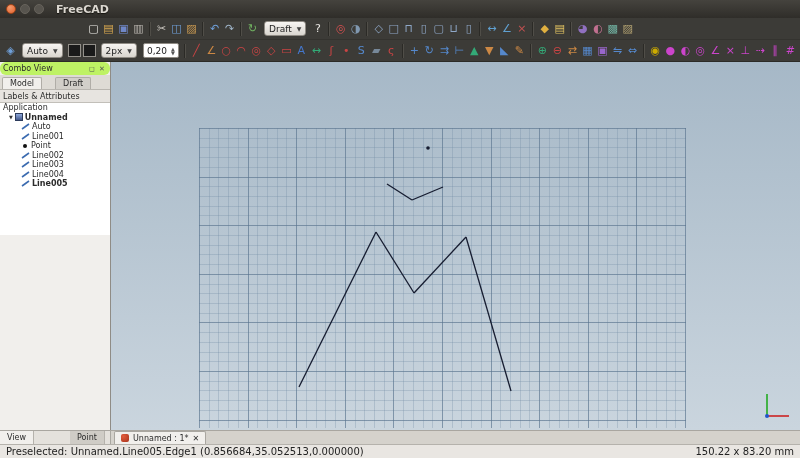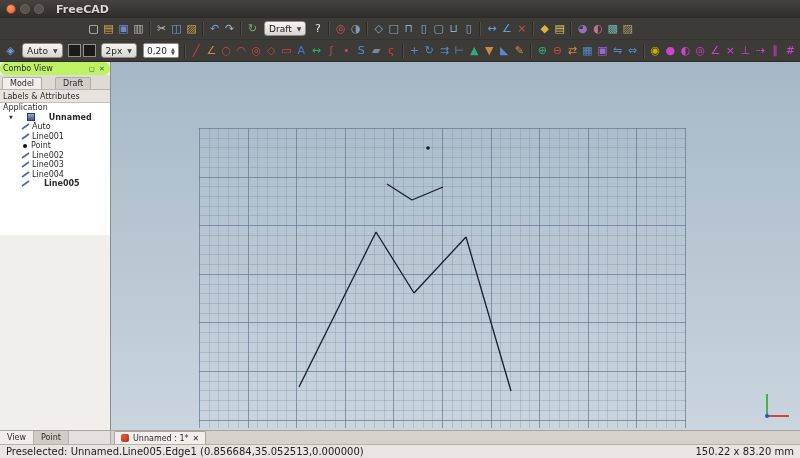--- a/index.html
+++ b/index.html
@@ -42,21 +42,21 @@
   .cv-title { flex:1; }
   .cv-btn { width:10px; text-align:center; color:#555; font-size:7px; }
   .cv-tabs { height:15px; display:flex; align-items:flex-end; background:#dedbd5;
     border-bottom:1px solid #b9b6b0; padding:0 2px;gap:12px; }
   .cv-tab { padding:1px 7px; border:1px solid #b0ada7; border-bottom:none;
     border-radius:2px 2px 0 0; background:#d2cfc9; margin-right:1px; }
   .cv-tab.active { background:#f1efec; }
   .la-header { height:13px; line-height:13px; padding:0 3px; background:#e7e4e0; border-bottom:1px solid #c2bfb9; }
   .tree { position:absolute; top:41px; left:0; right:0; height:132px; background:#fff; overflow:hidden; }
   .trow { display:flex; align-items:center; height:9.5px; white-space:nowrap; }
-  .trow.bold { font-weight:bold;gap:12px; }
+  .trow.bold { font-weight:bold; }
   .trow .exp { font-size:5px; margin-right:2px; color:#333; }
   .lvl0 { padding-left:3px; } .lvl1 { padding-left:9px; } .lvl2 { padding-left:21px; }
   .docicon { width:8px; height:8px; background:linear-gradient(#8fa9dc,#44588a);
     border:1px solid #2d3c5c; margin-right:2px; flex-shrink:0; }
   .ptdot { width:4px; height:4px; border-radius:50%; background:#111; margin:0 4px 0 2px; flex-shrink:0; }
   .lnicon { margin-right:2px; flex-shrink:0; }
   .prop { position:absolute; top:173px; left:0; right:0; bottom:0; background:#fff; border-top:1px solid #b9b6b0; }
   .prop-header { display:flex; height:12px; background:#e7e4e0; border-bottom:1px solid #c6c3bd; }
   .prop-col { padding:0 3px; line-height:12px; }
   .prop-col.first { width:48px; border-right:1px solid #c6c3bd; }
@@ -68,21 +68,21 @@
     background-image:
       repeating-linear-gradient(to right, rgba(88,114,140,.55) 0 1px, transparent 1px 48.6px),
       repeating-linear-gradient(to bottom, rgba(88,114,140,.55) 0 1px, transparent 1px 48.6px),
       repeating-linear-gradient(to right, rgba(112,138,163,.30) 0 1px, transparent 1px 9.72px),
       repeating-linear-gradient(to bottom, rgba(112,138,163,.30) 0 1px, transparent 1px 9.72px); }
   svg.sketch { position:absolute; left:0; top:0; width:689px; height:368px; }
 
   
   .tabrow { position:absolute; top:430px; left:0; width:800px; height:14px;
     background:#d5d2cc; border-top:1px solid #a9a6a0; display:flex; align-items:stretch; font-size:8px; color:#2b2b2b; }
-  .side-tabs { width:111px; display:flex; background:#e4e1dc; border-right:1px solid #a9a6a0; flex-shrink:0; }
+  .side-tabs { width:111px; display:flex; background:#e4e1dc; border-right:1px solid #a9a6a0; flex-shrink:0;gap:36px; }
   .side-tab { padding:0 7px; display:flex; align-items:center; border-right:1px solid #b5b2ac; background:#cfccc6; }
   .side-tab.active { background:#f1efec; }
   .doc-tab { display:flex; align-items:center; background:#f1efec; border:1px solid #a9a6a0;
     border-bottom:none; margin-left:3px; padding:0 6px; gap:4px; border-radius:2px 2px 0 0; }
   .fc-icon { width:8px; height:8px; border-radius:2px; background:radial-gradient(circle at 30% 30%, #e25c3c,#a8331c); flex-shrink:0; }
   .doc-close { color:#333; font-weight:bold; font-size:8px; }
 
   
   .statusbar { position:absolute; top:444px; left:0; width:800px; height:14px; background:#e9e6e2;
     border-top:1px solid #b5b2ac; font-size:10px; color:#222; display:flex;

